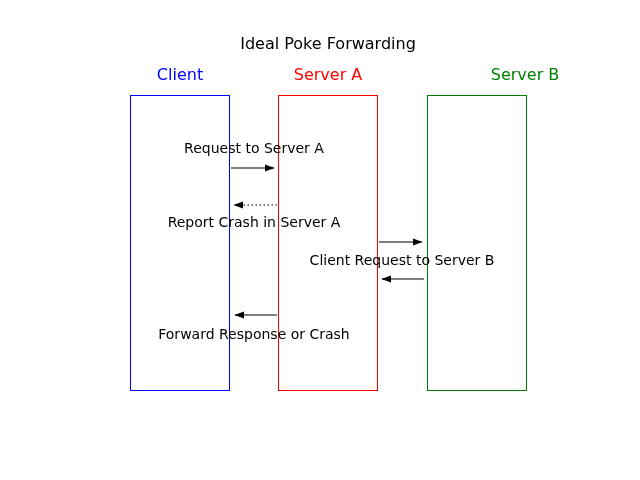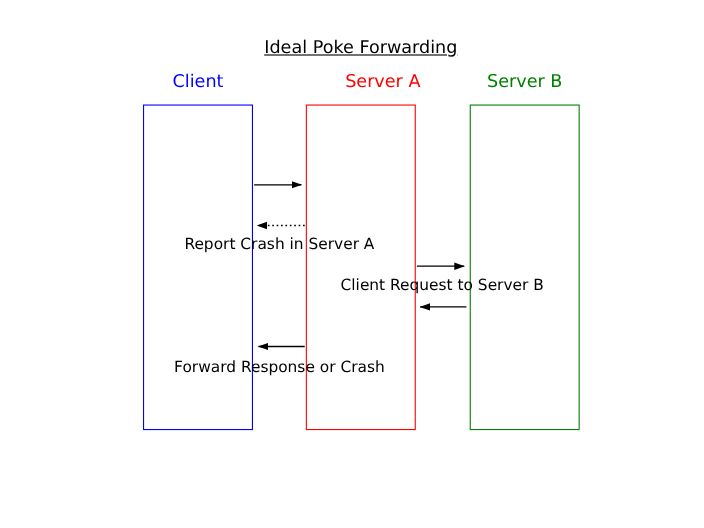--- a/index.html
+++ b/index.html
@@ -18,28 +18,27 @@
   .centered {
     position: absolute;
     transform: translate(-50%, -50%);
     white-space: nowrap;
     color: #000000;
   }
   .title {
     left: 328px;
     top: 43px;
     font-size: 16px;
-    text-decoration: underline;
   }
   .actor-header {
     top: 74px;
     font-size: 16px;
   }
   .hdr-client  { left: 180px; }
-  .hdr-servera { left: 328px; margin-left: 20px; }
+  .hdr-servera { left: 328px; }
   .hdr-serverb { left: 477px; }
   .lifeline {
     position: absolute;
     top: 95px;
     height: 296px;
     width: 100px;
     border: 1.5px solid #000;
     box-sizing: border-box;
     background: transparent;
   }
@@ -63,36 +62,37 @@
 </style>
 </head>
 <body>
 
 <div class="canvas">
 
   <div class="centered title">Ideal Poke Forwarding</div>
 
   <div class="centered actor-header hdr-client" style="color: rgb(0, 0, 255);">Client</div>
   <div class="centered actor-header hdr-servera" style="color: rgb(255, 0, 0);">Server A</div>
-  <div class="centered actor-header hdr-serverb" style="color: rgb(0, 128, 0);">Server B</div>
+  <div class="centered actor-header hdr-serverb" style="color: rgb(0, 128, 0); margin-left: 48px;">Server B</div>
 
   <div class="lifeline box-client" style="border-color: rgb(0, 0, 255);"></div>
   <div class="lifeline box-servera" style="border-color: rgb(255, 0, 0);"></div>
   <div class="lifeline box-serverb" style="border-color: rgb(0, 128, 0);"></div>
 
   <svg class="arrows-svg" width="640" height="480" viewBox="0 0 640 480">
     <defs>
       <marker id="ah" markerWidth="11" markerHeight="9" refX="9" refY="4" orient="auto" markerUnits="userSpaceOnUse">
         <path d="M0,0.6 L9.6,4 L0,7.4 z" fill="#000000"></path>
       </marker>
     </defs>
     <line x1="231" y1="168" x2="274" y2="168" stroke="#000000" stroke-width="1.2" marker-end="url(#ah)"></line>
     <line x1="277" y1="205" x2="234" y2="205" stroke="#000000" stroke-width="1.2" stroke-dasharray="1.5 2.5" marker-end="url(#ah)"></line>
     <line x1="379" y1="242" x2="422" y2="242" stroke="#000000" stroke-width="1.2" marker-end="url(#ah)"></line>
     <line x1="424" y1="279" x2="382" y2="279" stroke="#000000" stroke-width="1.2" marker-end="url(#ah)"></line>
     <line x1="277" y1="315" x2="235" y2="315" stroke="#000000" stroke-width="1.2" marker-end="url(#ah)"></line>
   </svg>
 
+  <div class="centered msg-label lbl-1">Request to Server A</div>
   <div class="centered msg-label lbl-2">Report Crash in Server A</div>
   <div class="centered msg-label lbl-3">Client Request to Server B</div>
   <div class="centered msg-label lbl-5">Forward Response or Crash</div>
 
 </div>
 
 </body></html>

